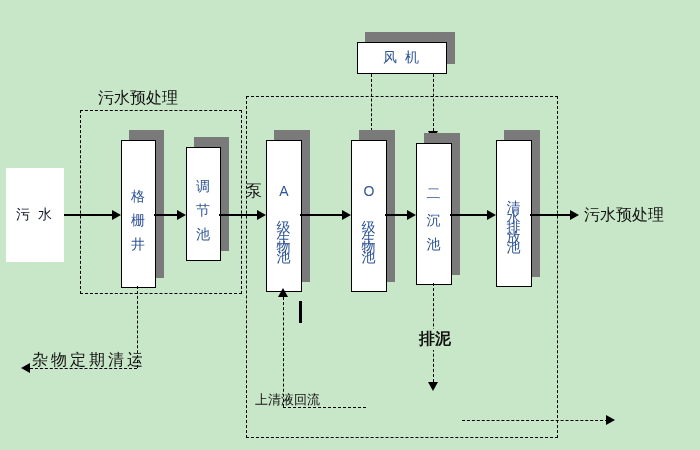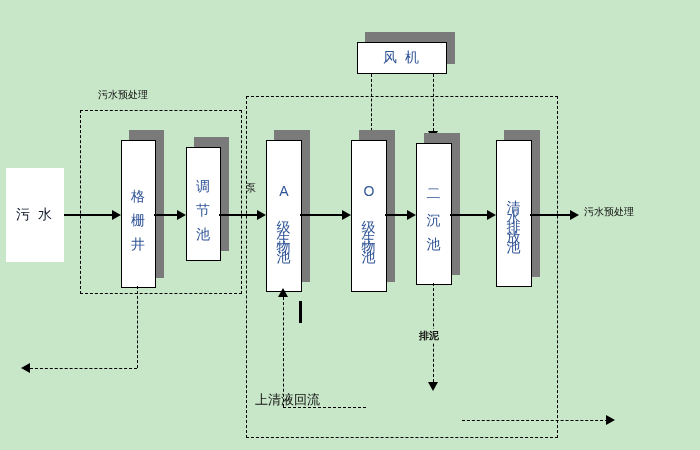--- a/index.html
+++ b/index.html
@@ -6,21 +6,21 @@
   .canvas{position:relative;width:700px;height:450px;background:var(--bg,#c8e6c8);
           font-family:"Liberation Sans","DejaVu Sans",sans-serif;overflow:hidden;}
   .pbox{position:absolute;background:var(--box-bg,#ffffff);border:1px solid #000;
         box-shadow:8px -10px 0 var(--shadow,#7a7a7a);
         display:flex;align-items:center;justify-content:center;}
   .vtext{writing-mode:vertical-rl;text-orientation:upright;
          color:var(--box-text,#2f5496);font-size:14px;line-height:1;}
   .sp-wide{letter-spacing:24px;}
   .sp-norm{letter-spacing:10px;}
   .htext{color:var(--box-text,#2f5496);font-size:14px;letter-spacing:2px;}
-  .label{position:absolute;color:var(--label-text,#111111);font-size:10px;white-space:nowrap;}
+  .label{position:absolute;color:var(--label-text,#111111);font-size:16px;white-space:nowrap;}
   .small{font-size:13px;}
   .spaced{letter-spacing:3px;}
   .onbg{background:var(--bg,#c8e6c8);padding:0 2px;font-weight:bold;}
   .panel{position:absolute;background:#ffffff;display:flex;align-items:center;justify-content:center;}
   .blacktext{color:#0f172a;font-size:14px;letter-spacing:2px;}
   .dashed-box{position:absolute;border:1px dashed #000;}
   .sl{position:absolute;height:2px;background:var(--line,#000);}
   .sl.arr-r::after{content:"";position:absolute;right:-9px;top:-4px;width:0;height:0;
         border-left:9px solid var(--line,#000);border-top:5px solid transparent;border-bottom:5px solid transparent;}
   .dh{position:absolute;height:0;border-top:1px dashed var(--line,#000);}
@@ -80,20 +80,21 @@
   <div class="sl arr-r" style="left:385px;top:214px;width:22px"></div>
   <div class="sl arr-r" style="left:450px;top:214px;width:37px"></div>
   <div class="sl arr-r" style="left:530px;top:214px;width:40px"></div>
 
   <div class="label" style="left:246px;top:181px">泵</div>
   <div class="label" style="left:584px;top:205px">污水预处理</div>
 
   <div class="dv" style="left:137px;top:286px;height:82px"></div>
   <div class="dh" style="left:30px;top:368px;width:107px"></div>
   <div class="tri left" style="left:21px;top:363px"></div>
+  <div class="label spaced" style="left:32px;top:350px">杂物定期清运</div>
 
   <div class="tri up" style="left:278px;top:288px"></div>
   <div class="dv" style="left:283px;top:297px;height:110px"></div>
   <div class="dh" style="left:283px;top:407px;width:83px"></div>
   <div class="label small" style="left:255px;top:391px">上清液回流</div>
   <div class="tick" style="left:299px;top:301px;width:3px;height:22px"></div>
 
   <div class="dv" style="left:433px;top:283px;height:99px"></div>
   <div class="tri down" style="left:428px;top:382px"></div>
   <div class="label onbg" style="left:417px;top:329px">排泥</div>

